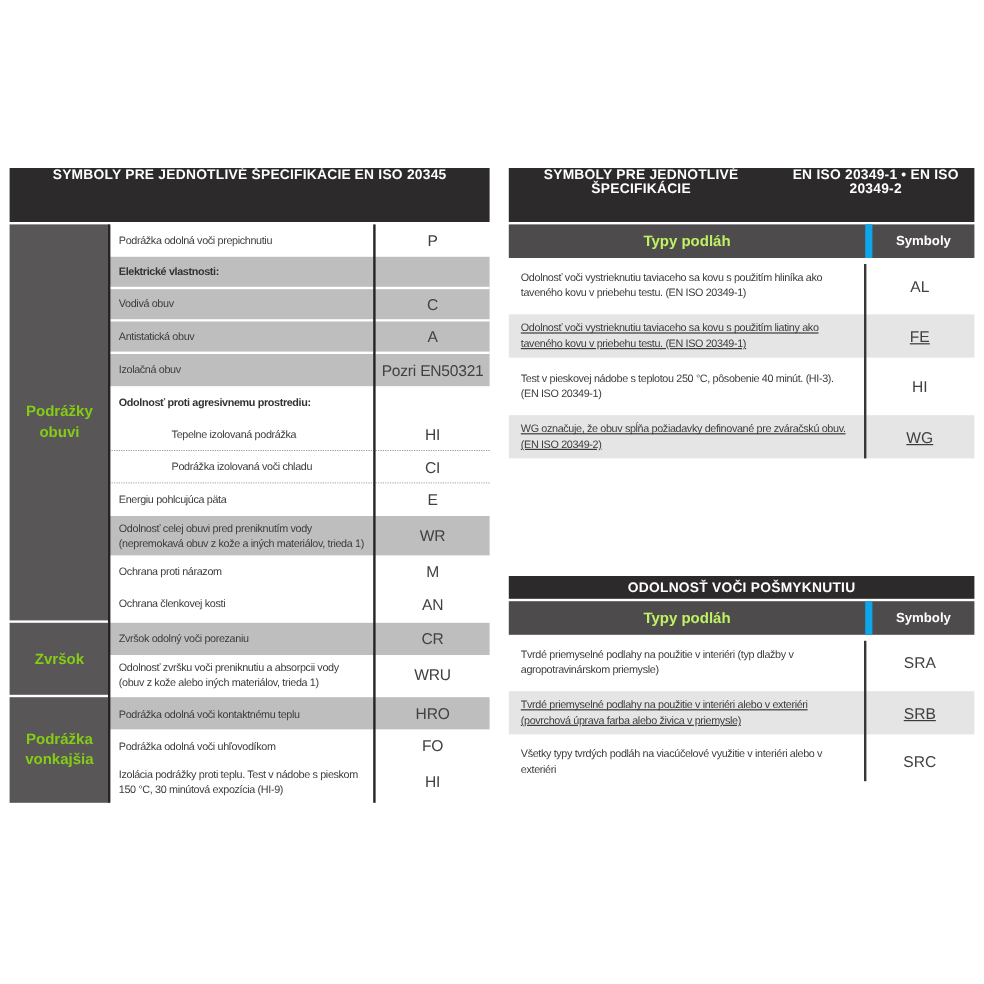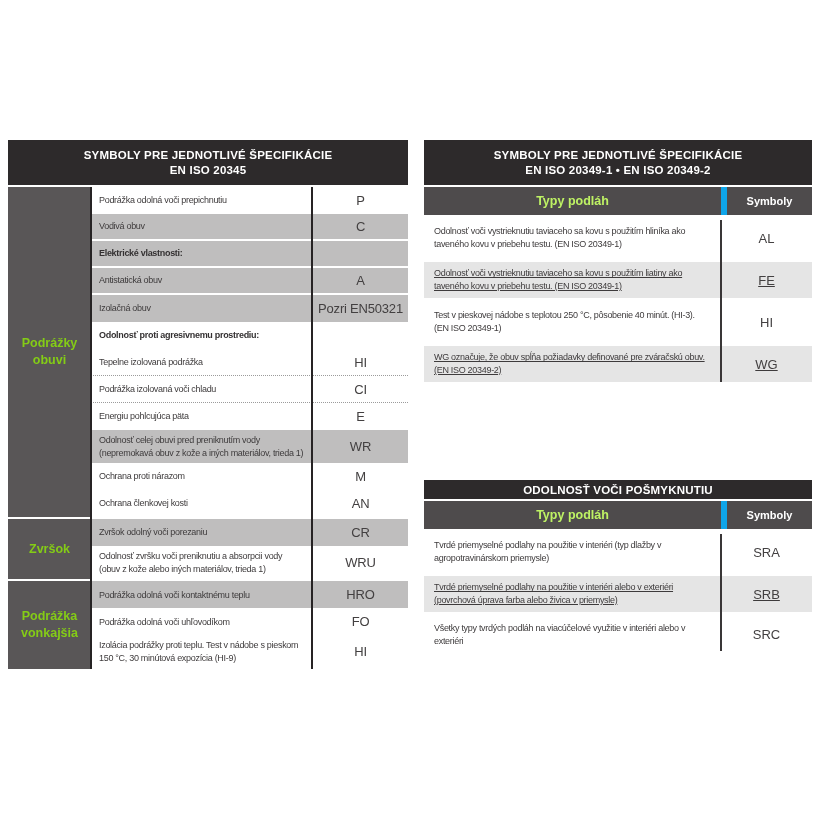--- a/index.html
+++ b/index.html
@@ -16,21 +16,21 @@
   #left-table  { left: 8px;  top: 140px; width: 400px; }
   #right-top   { left: 424px; top: 140px; width: 388px; }
   #right-bottom{ left: 424px; top: 480px; width: 388px; }
 
   .title-bar {
     background: #2d2a2b; color: #ffffff;
     text-align: center; font-weight: bold;
     letter-spacing: 0.2px;
   }
   .title-bar.two-line {
-    height: 45px; display: flex; flex-direction: column;
+    height: 45px; display: flex; flex-direction: row;
     justify-content: center; gap: 3px; font-size: 11.5px;
   }
   .title-bar.one-line {
     height: 19px; display: flex; align-items: center;
     justify-content: center; font-size: 11.5px;
   }
 
   
   #left-body { position: relative; margin-top: 2px; display: flex; flex-direction: column; }
   .group-section { display: flex; border-bottom: 2px solid #ffffff; }
@@ -40,21 +40,21 @@
     background: #595657; color: #84cc16;
     font-weight: bold; font-size: 12.5px; line-height: 1.35;
     display: flex; align-items: center; justify-content: center;
     text-align: center; white-space: pre-line;
   }
   .group-rows { flex: 1; display: flex; flex-direction: column; }
   .row { display: flex; min-height: 27px; }
   .row.gray  { background: #bfbebe; }
   .row.white { background: #ffffff; }
   .row.sep-line   { border-bottom: 2px solid #ffffff; }
-  .row.sep-dotted { border-bottom: 1px dotted #9b9b9b; }
+  .row.sep-dotted { border-bottom: 1px dotted #9b9b9b; padding-left: 44px; }
   .row .desc {
     flex: 1; display: flex; align-items: center;
     padding: 4px 8px; font-size: 9px; letter-spacing: -0.3px;
     line-height: 1.4; color: #3e3b3c;
   }
   .row.bold .desc { font-weight: bold; color: #343132; }
   .row .sym {
     width: 95px; flex-shrink: 0;
     display: flex; align-items: center; justify-content: center;
     font-size: 13px; color: #434041; letter-spacing: -0.2px;
@@ -107,27 +107,27 @@
     <div class="vline a"></div>
     <div class="vline b"></div>
   <div class="group-section">
         <div class="group-cell">Podrážky
 obuvi</div>
         <div class="group-rows">
           <div class="row white">
             <div class="desc">Podrážka odolná voči prepichnutiu</div>
             <div class="sym">P</div>
           </div>
+          <div class="row gray bold sep-line">
+            <div class="desc">Elektrické vlastnosti:</div>
+            <div class="sym"></div>
+          </div>
           <div class="row gray sep-line">
             <div class="desc">Vodivá obuv</div>
             <div class="sym">C</div>
-          </div>
-          <div class="row gray bold sep-line">
-            <div class="desc">Elektrické vlastnosti:</div>
-            <div class="sym"></div>
           </div>
           <div class="row gray sep-line">
             <div class="desc">Antistatická obuv</div>
             <div class="sym">A</div>
           </div>
           <div class="row gray">
             <div class="desc">Izolačná obuv</div>
             <div class="sym">Pozri EN50321</div>
           </div>
           <div class="row white bold">

